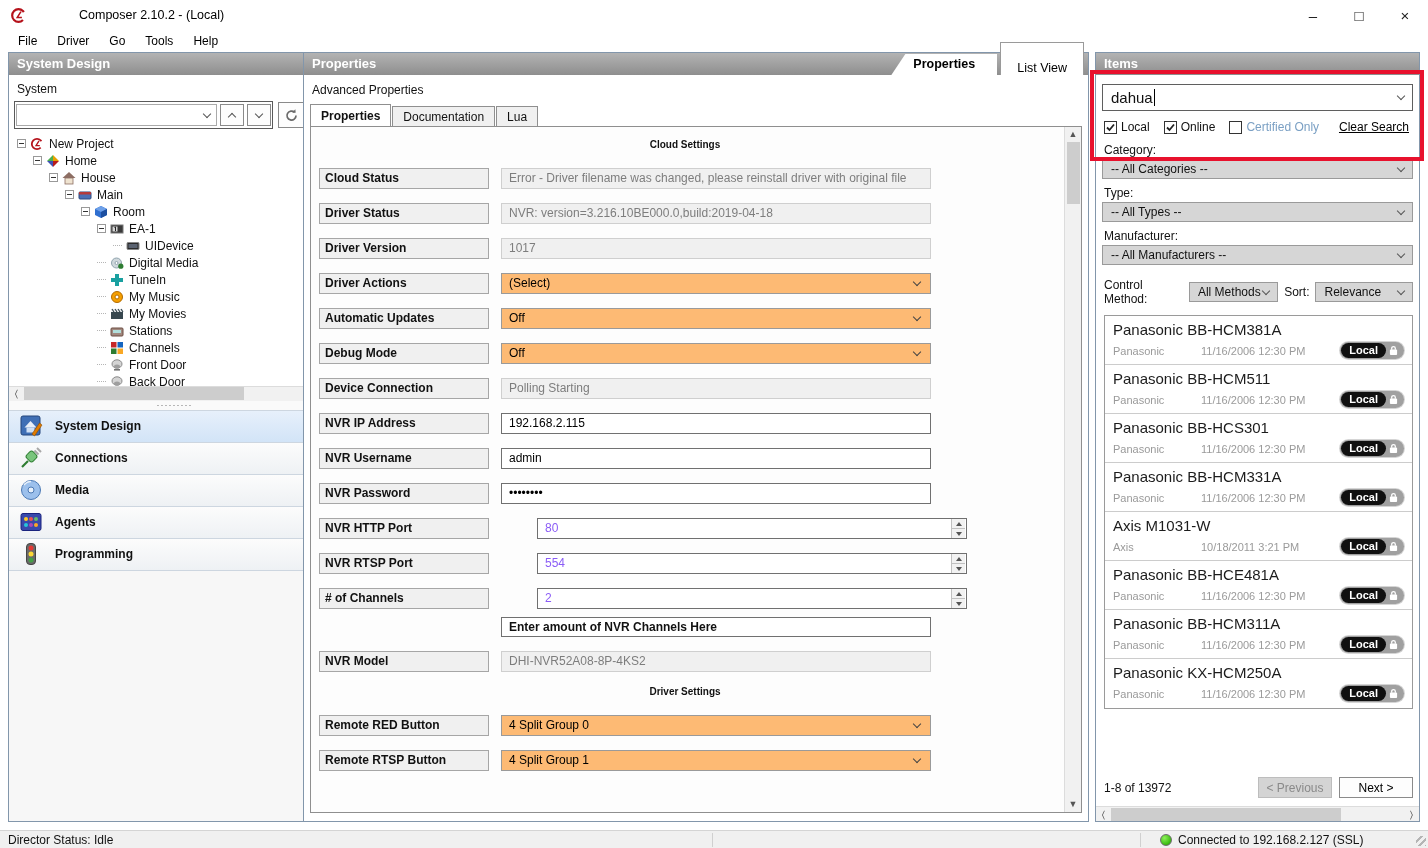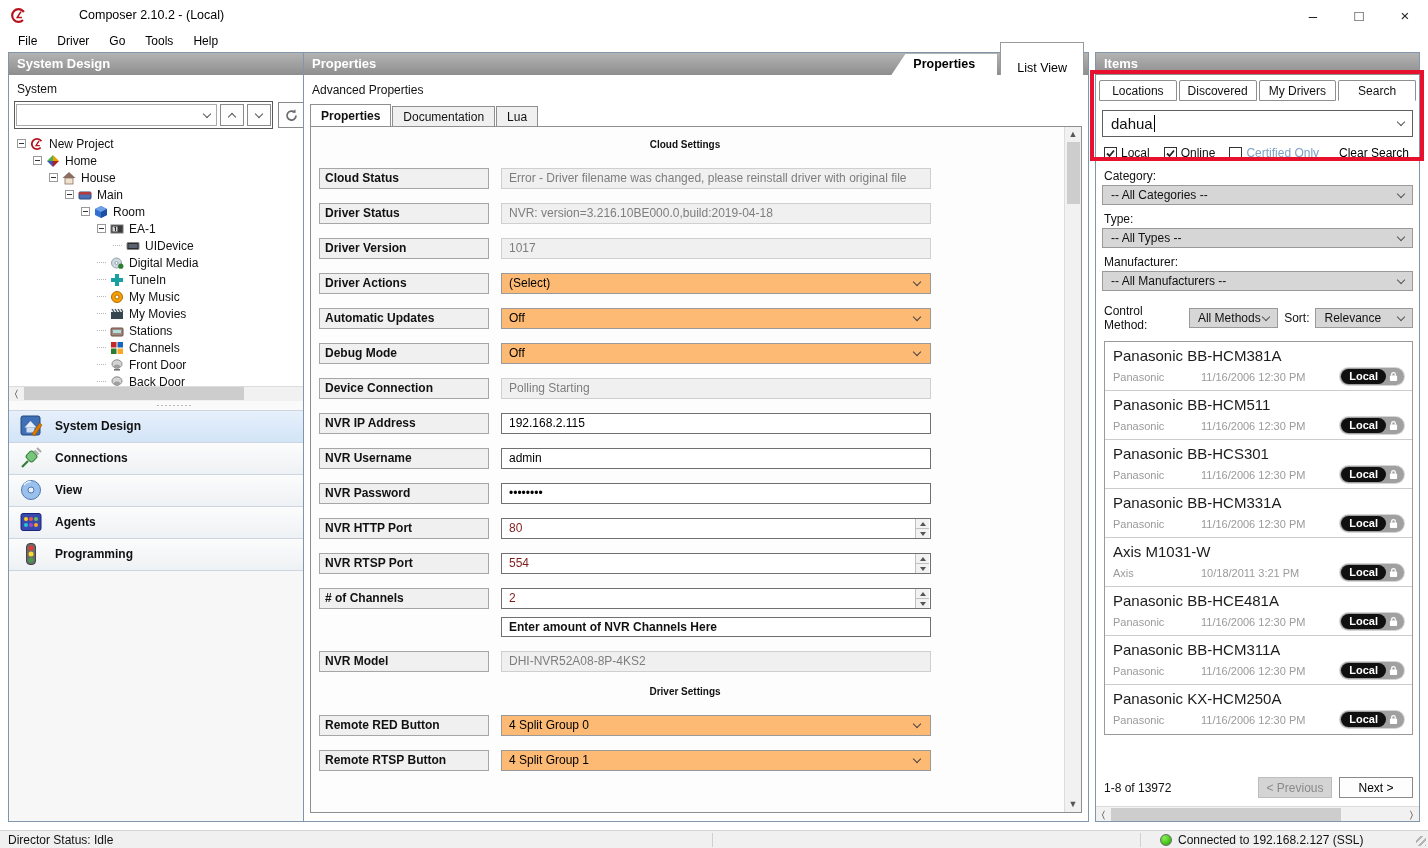--- a/index.html
+++ b/index.html
@@ -62,21 +62,21 @@
   .vscroll .thumb { width:13px; height:62px; background:#cdcdcd; }
   .vscroll .space { flex:1; }
   .prop-section { text-align:center; font-weight:bold; margin:4px 0 18px; font-size:10px; }
   .prop-row { display:flex; margin-bottom:14px; height:21px; }
   .prop-label { width:170px; flex:0 0 170px; border:1px solid #a6a6a6; background:#f0f0f0; font-weight:bold; padding-left:5px; line-height:19px; margin-right:12px; overflow:hidden; white-space:nowrap; }
   .prop-val { width:430px; flex:0 0 430px; display:flex; align-items:center; padding-left:7px; line-height:19px; overflow:hidden; white-space:nowrap; position:relative; }
   .val-readonly { background:#f0f0f0; border:1px solid #cfcfcf; color:#7d7d7d; }
   .val-text { background:#fff; border:1px solid #707070; color:#000; }
   .val-dropdown { background:#fdba74; border:1px solid #9a9a9a; color:#000; }
   .val-dropdown .chev { position:absolute; right:10px; top:8px; border-color:#444; }
-  .val-spin { background:#fff; border:1px solid #707070; color:#7f1d1d; }
+  .val-spin { background:#fff; border:1px solid #707070; color:#8b5cf6;margin-left:36px; }
   .spinner { position:absolute; right:1px; top:0; bottom:0; width:14px; border-left:1px solid #c0c0c0; display:flex; flex-direction:column; }
   .spin-btn { flex:1; background:#f2f2f2; border-bottom:1px solid #c0c0c0; display:flex; align-items:center; justify-content:center; }
   .spin-btn:last-child { border-bottom:none; }
   .tri-up { width:0; height:0; border-left:3px solid transparent; border-right:3px solid transparent; border-bottom:4px solid #555; }
   .tri-down { width:0; height:0; border-left:3px solid transparent; border-right:3px solid transparent; border-top:4px solid #555; }
   .prop-helper-row { margin:-6px 0 14px 182px; }
   .prop-helper { width:430px; border:1px solid #707070; background:#fff; font-weight:bold; padding:2px 0 2px 7px; }
 
   
   #right-panel { left:1095px; width:325px; height:770px; }
@@ -370,21 +370,21 @@
         <span>Connections</span>
       </div>
       <div class="nav-item">
         <span class="nav-icon">
           <svg viewBox="0 0 24 24">
             <circle cx="12" cy="12" r="9.5" fill="#9cc0ec" stroke="#4b79b5"></circle>
             <circle cx="12" cy="12" r="3" fill="#e7f0fb" stroke="#4b79b5"></circle>
             <path d="M5 7 A9 9 0 0 1 12 3.5" fill="none" stroke="#e7f0fb" stroke-width="1.6"></path>
           </svg>
         </span>
-        <span>View</span>
+        <span>Media</span>
       </div>
       <div class="nav-item">
         <span class="nav-icon">
           <svg viewBox="0 0 24 24">
             <rect x="2" y="3.5" width="20" height="17" rx="2" fill="#3949ab" stroke="#1a237e"></rect>
             <circle cx="7" cy="9" r="2" fill="#ffca28"></circle>
             <circle cx="12" cy="9" r="2" fill="#ef5350"></circle>
             <circle cx="17" cy="9" r="2" fill="#66bb6a"></circle>
             <circle cx="7" cy="15" r="2" fill="#26c6da"></circle>
             <circle cx="12" cy="15" r="2" fill="#ab47bc"></circle>
@@ -543,26 +543,20 @@
       <span class="arr">▲</span>
       <span class="thumb"></span>
       <span class="space"></span>
       <span class="arr">▼</span>
     </div>
   </div>
 </div>
 
 <div class="panel" id="right-panel">
   <div class="panel-header">Items</div>
-  <div class="item-tabs" id="item-tabs">
-      <span class="itab">Locations</span>
-      <span class="itab">Discovered</span>
-      <span class="itab">My Drivers</span>
-      <span class="itab active">Search</span>
-    </div>
   <div class="search-box">
     <span>dahua</span>
     <span class="caret"></span>
     <span class="chev"></span>
   </div>
   <div class="check-row" id="check-row">
       <span class="cb-group">
         <span class="checkbox">
           <svg viewBox="0 0 11 11">
             <path d="M2 5.5 L4.5 8 9 2.5" fill="none" stroke="#222" stroke-width="1.8"></path>

